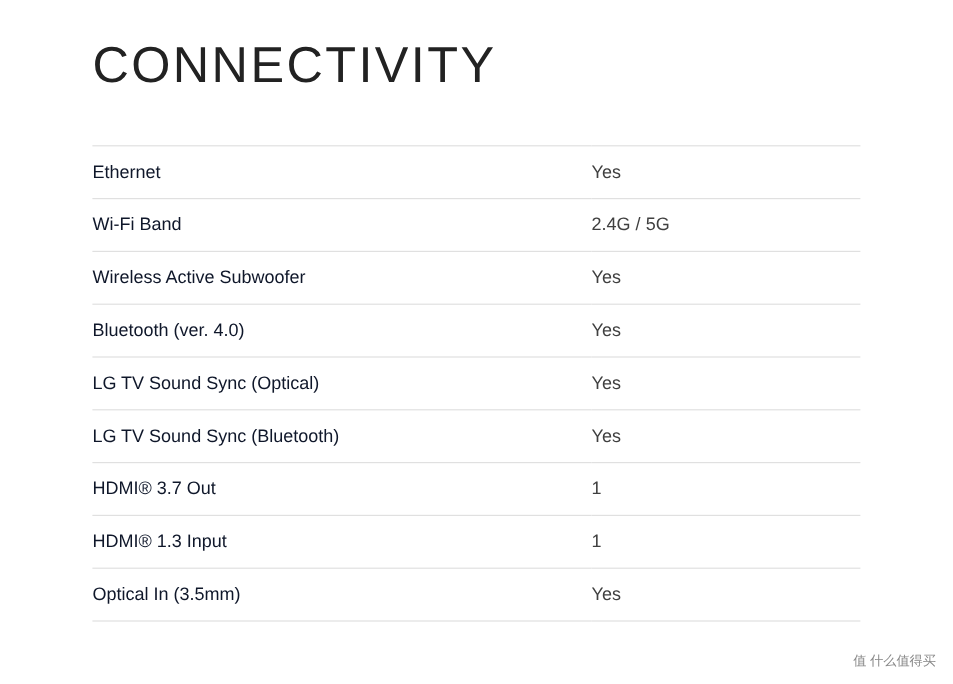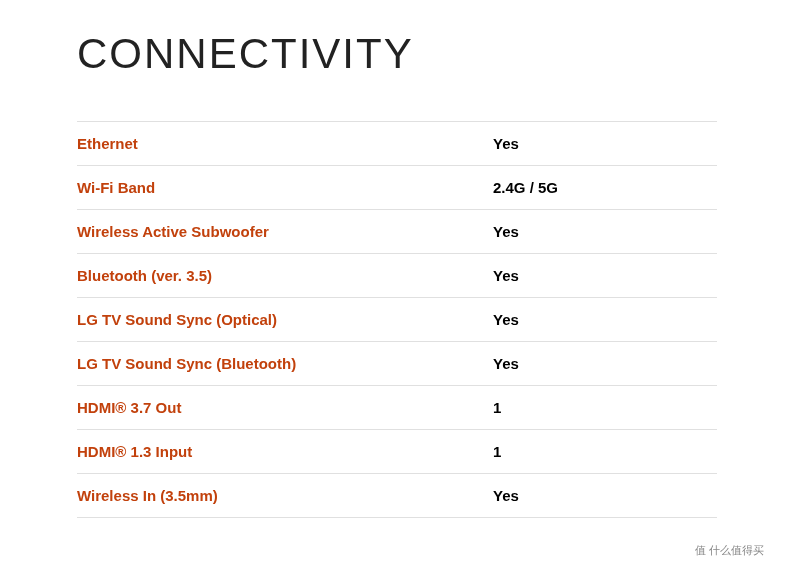--- a/index.html
+++ b/index.html
@@ -44,34 +44,34 @@
 
     .specs-table td {
       padding: 13px 0;
       font-size: 15px;
       color: #444444;
       vertical-align: middle;
     }
 
     .specs-table td.label {
       width: 65%;
-      font-weight: 700;
-      color: #c2410c;
+      font-weight: 400;
+      color: #0f172a;
     }
 
     .specs-table td.value {
       width: 35%;
-      color: #000000;
-      font-weight: 700;
+      color: #404040;
+      font-weight: 400;
     }
 
     .watermark {
       position: fixed;
       bottom: 10px;
-      right: 26px;
+      right: 10px;
       font-size: 11px;
       color: #888;
       background: rgba(255,255,255,0.7);
       padding: 2px 4px;
       border-radius: 2px;
     }
   </style>
 </head>
 <body>
 
@@ -86,40 +86,40 @@
         </tr>
         <tr>
           <td class="label">Wi-Fi Band</td>
           <td class="value">2.4G / 5G</td>
         </tr>
         <tr>
           <td class="label">Wireless Active Subwoofer</td>
           <td class="value">Yes</td>
         </tr>
         <tr>
-          <td class="label">Bluetooth (ver. 3.5)</td>
+          <td class="label">Bluetooth (ver. 4.0)</td>
           <td class="value">Yes</td>
         </tr>
         <tr>
           <td class="label">LG TV Sound Sync (Optical)</td>
           <td class="value">Yes</td>
         </tr>
         <tr>
           <td class="label">LG TV Sound Sync (Bluetooth)</td>
           <td class="value">Yes</td>
         </tr>
         <tr>
           <td class="label">HDMI® 3.7 Out</td>
           <td class="value">1</td>
         </tr>
         <tr>
           <td class="label">HDMI® 1.3 Input</td>
           <td class="value">1</td>
         </tr>
         <tr>
-          <td class="label">Wireless In (3.5mm)</td>
+          <td class="label">Optical In (3.5mm)</td>
           <td class="value">Yes</td>
         </tr>
       </tbody>
   </table>
 </div>
 
 <div class="watermark">值 什么值得买</div>
 
 </body></html>

